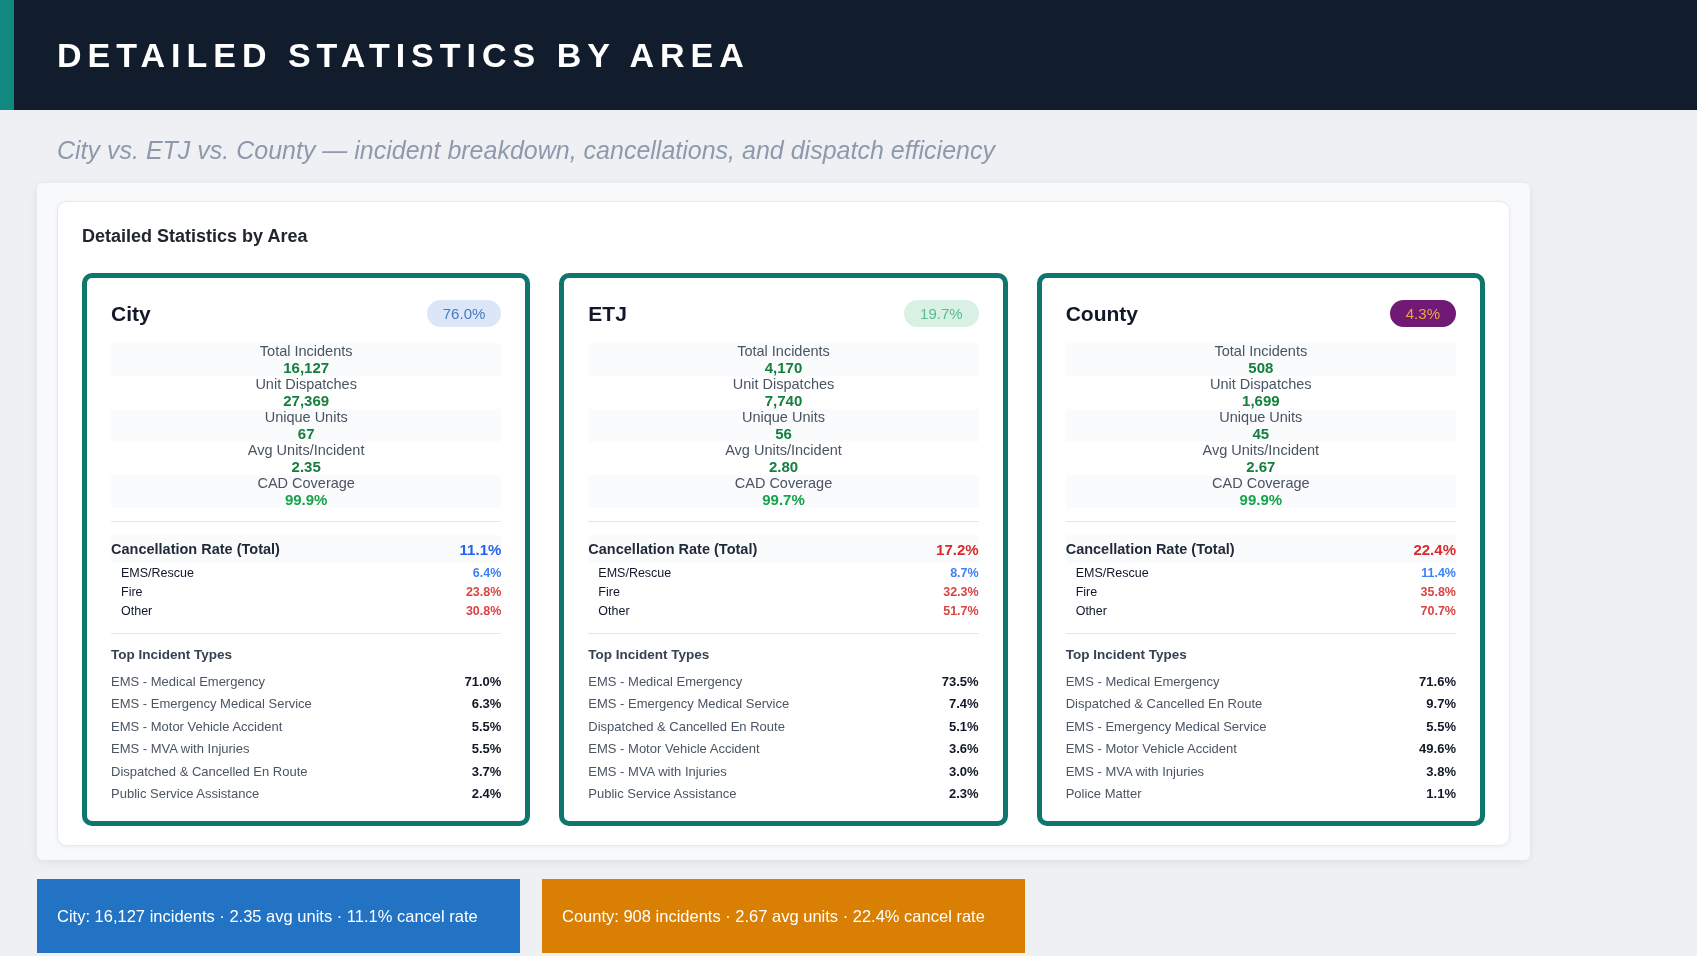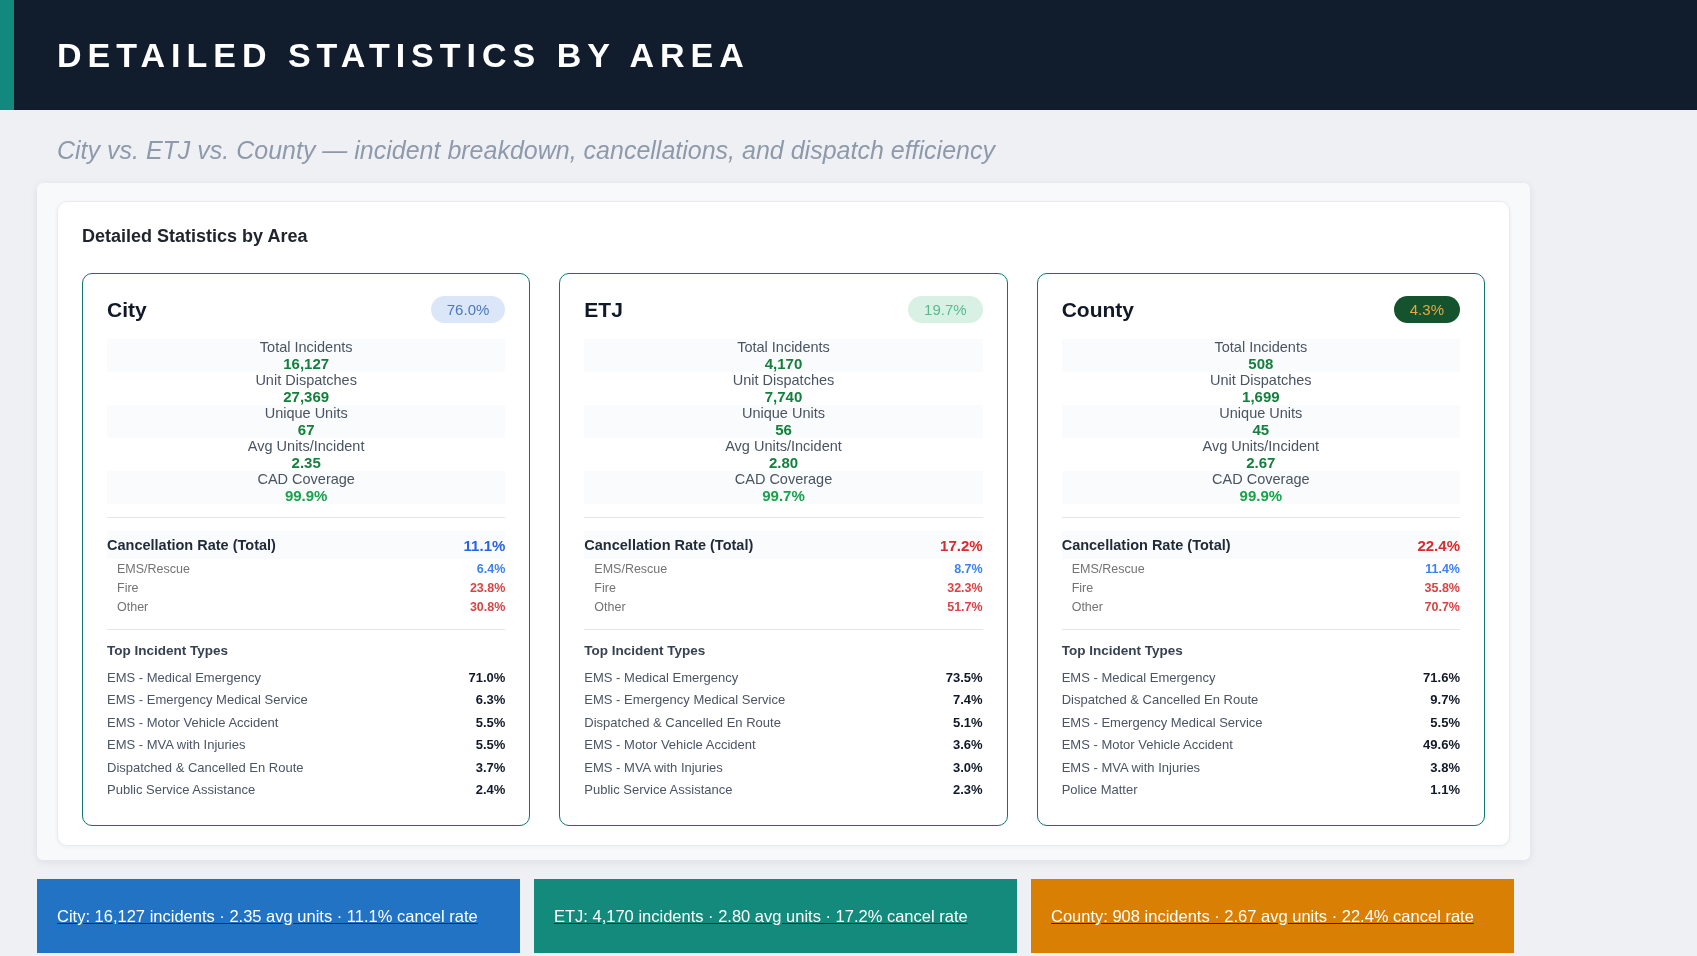--- a/index.html
+++ b/index.html
@@ -31,31 +31,31 @@
   .inner-card {
     width:100%; height:645px; background:#ffffff;
     border:1px solid #e8eaed; border-radius:10px;
     box-shadow:0 1px 4px rgba(20,30,50,.05);
     padding:24px;
   }
   .card-title { font-size:18px; font-weight:bold; color:#21262e; margin-bottom:26px; }
   
   .columns { display:flex; gap:29px; align-items:stretch; }
   .area-card {
-    flex:1; border:1px solid #0f766e; border-radius:10px;
+    flex:1; border:5px solid #0f766e; border-radius:10px;
     padding:22px 24px 2px 24px; background:#ffffff; height:553px;
   }
   .area-head { display:flex; justify-content:space-between; align-items:center; margin-bottom:16px; }
   .area-name { font-size:21px; font-weight:bold; color:#111827; }
   .share-badge {
     font-size:15px; padding:5px 16px; border-radius:999px; font-weight:normal;
   }
   .badge-city   { background:#dbe7f8; color:#4a78bd; }
   .badge-etj    { background:#d9f1e5; color:#58bb8e; }
-  .badge-county { background:#14532d; color:#e9a83f; }
+  .badge-county { background:#701a75; color:#e9a83f; }
   .stat-row {
     display:flex; justify-content:space-between; align-items:center;
     height:33px; font-size:14.5px;flex-direction:column;
   }
   .stat-row:nth-child(even){ background:#fafbfc; }
   .stat-label { color:#4a5462; }
   .stat-value { font-weight:bold; color:#15803d; font-size:15px; }
   .val-green { color:#16a34a !important; }
   .val-blue  { color:#2563eb !important; }
   .val-red   { color:#d92b2b !important; }
@@ -65,31 +65,31 @@
   .cancel-main {
     display:flex; justify-content:space-between; align-items:center;
     height:28px; background:#fafbfc;
   }
   .cancel-main .lbl { font-size:14.5px; font-weight:bold; color:#1f2937; }
   .cancel-main .val { font-size:15px; font-weight:bold; }
   .cancel-sub {
     display:flex; justify-content:space-between; align-items:center;
     height:19px; padding-left:10px; font-size:12.5px;
   }
-  .cancel-sub .lbl { color:#737373; }
+  .cancel-sub .lbl { color:#0f172a; }
   .cancel-sub .val { font-weight:bold; }
   .types-header { font-size:13.5px; font-weight:bold; color:#374151; margin:2px 0 8px 0; }
   .type-row {
     display:flex; justify-content:space-between; align-items:center;
     height:22.5px; font-size:13px;gap:44px;
   }
   .type-row .lbl { color:#4b5563; }
   .type-row .val { font-weight:bold; color:#111827; }
   
-  .summary-row { display:flex; gap:14px; margin:19px 0 0 37px; width:1506px;text-decoration:underline; }
+  .summary-row { display:flex; gap:22px; margin:19px 0 0 37px; width:1506px; }
   .summary-bar {
     width:483px; height:74px; color:#ffffff; font-size:16.5px; line-height:25px;
     display:flex; align-items:center; padding:0 20px;
   }
   .bar-city   { background:#2273c4; }
   .bar-etj    { background:#138a7c; }
   .bar-county { background:#d87f04; }
 </style>
 </head>
 <body>
@@ -317,19 +317,16 @@
       </div>
 
     </div>
   </div>
 </div>
 
 <div class="summary-row">
   <div class="summary-bar bar-city">
     <span>City: 16,127 incidents · 2.35 avg units · 11.1% cancel rate</span>
   </div>
-  <div class="summary-bar bar-etj">
-    <span>ETJ: 4,170 incidents · 2.80 avg units · 17.2% cancel rate</span>
-  </div>
   <div class="summary-bar bar-county">
     <span>County: 908 incidents · 2.67 avg units · 22.4% cancel rate</span>
   </div>
 </div>
 
 </body></html>

